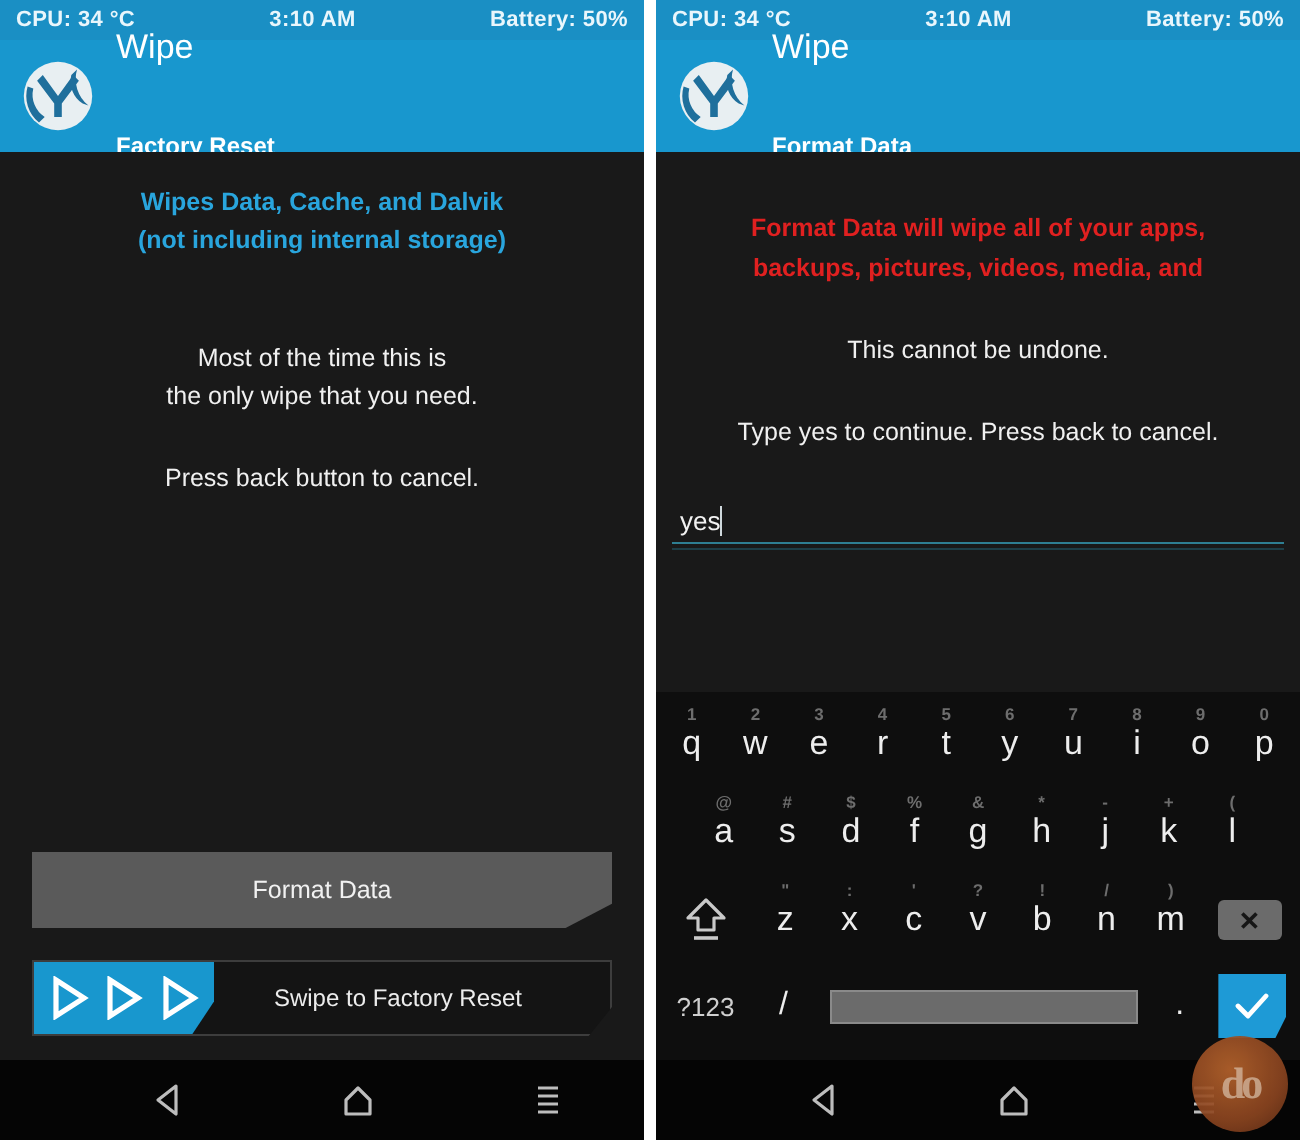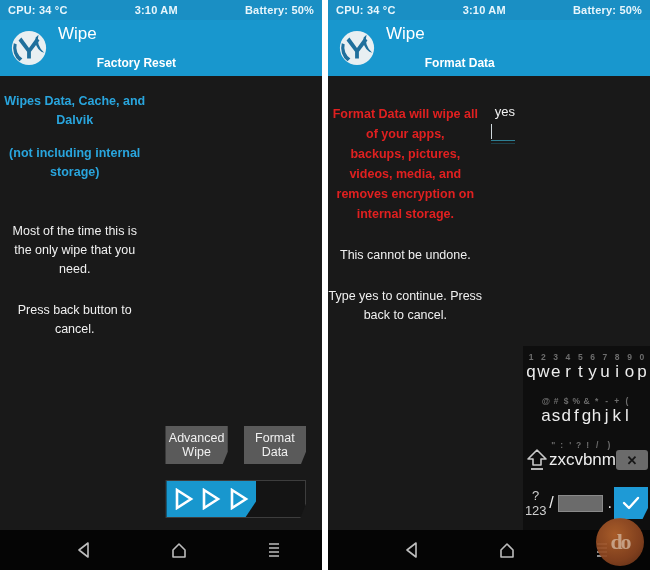--- a/index.html
+++ b/index.html
@@ -51,35 +51,35 @@
     display: flex;
     align-items: center;
     padding: 0 10px;
     flex: 0 0 auto;
   }
   .logo {
     width: 38px; height: 38px;
     flex: 0 0 auto;
     margin-right: 10px;
   }
-  .hd-text { display: flex; flex-direction: row; justify-content: center; }
+  .hd-text { display: flex; flex-direction: column; justify-content: center; }
   .hd-title {
     font-size: 17px; color: #ffffff; line-height: 1.15;
   }
   .hd-sub {
     font-size: 12px; color: #ffffff; font-weight: bold; line-height: 1.4; margin-top: 31px;
   }
 
   
   .body {
     flex: 1 1 auto;
     background: #191919;
     position: relative;
     display: flex;
-    flex-direction: row;
+    flex-direction: column;
     overflow: hidden;
   }
   .msg-block { text-align: center; }
   .blue-note {
     color: #29a5dd;
     font-size: 12.5px;
     font-weight: bold;
     line-height: 19px;
     margin-top: 16px;
   }
@@ -293,46 +293,46 @@
       </svg>
       <div class="hd-text">
         <div class="hd-title">Wipe</div>
         <div class="hd-sub">Factory Reset</div>
       </div>
     </div>
 
     <div class="body">
       <div class="msg-block">
         <div class="blue-note">Wipes Data, Cache, and Dalvik</div>
-        <div class="blue-note" style="margin-top:14px">(not including internal storage)</div>
+        <div class="blue-note" style="margin-top:0">(not including internal storage)</div>
 
         <div class="white-note gap-lg">Most of the time this is</div>
         <div class="white-note">the only wipe that you need.</div>
 
         <div class="white-note gap-md">Press back button to cancel.</div>
       </div>
 
       <div class="actions">
         <div class="btn-row">
-          <button class="tw-btn">Advanced Wipe</button>
           <button class="tw-btn">Format Data</button>
         </div>
 
         <div class="swipe-bar">
           <div class="swipe-arrows">
             <svg width="20" height="22" viewBox="0 0 20 22">
               <path d="M3 2 L17 11 L3 20 Z" fill="none" stroke="#ffffff" stroke-width="2.6"></path>
             </svg>
             <svg width="20" height="22" viewBox="0 0 20 22">
               <path d="M3 2 L17 11 L3 20 Z" fill="none" stroke="#ffffff" stroke-width="2.6"></path>
             </svg>
             <svg width="20" height="22" viewBox="0 0 20 22">
               <path d="M3 2 L17 11 L3 20 Z" fill="none" stroke="#ffffff" stroke-width="2.6"></path>
             </svg>
           </div>
+          <div class="swipe-label">Swipe to Factory Reset</div>
         </div>
       </div>
     </div>
 
     <div class="navbar">
       <div class="nv">
         <svg width="20" height="20" viewBox="0 0 20 20">
           <path d="M14 3 L5 10 L14 17 Z" fill="none" stroke="#bdbdbd" stroke-width="1.6" stroke-linejoin="round"></path>
         </svg>
       </div>
@@ -374,21 +374,20 @@
       <div class="hd-text">
         <div class="hd-title">Wipe</div>
         <div class="hd-sub">Format Data</div>
       </div>
     </div>
 
     <div class="body">
       <div class="msg-block">
         <div class="red-note">Format Data will wipe all of your apps,</div>
         <div class="red-note" style="margin-top:0">backups, pictures, videos, media, and</div>
-        <div class="red-note" style="margin-top:0">removes encryption on internal storage.</div>
 
         <div class="white-note gap-md">This cannot be undone.</div>
         <div class="white-note gap-md">Type yes to continue.  Press back to cancel.</div>
       </div>
 
       <div class="input-wrap">
         <div>
           <span class="input-val">yes</span><span class="caret"></span>
         </div>
         <div class="input-line"></div>

